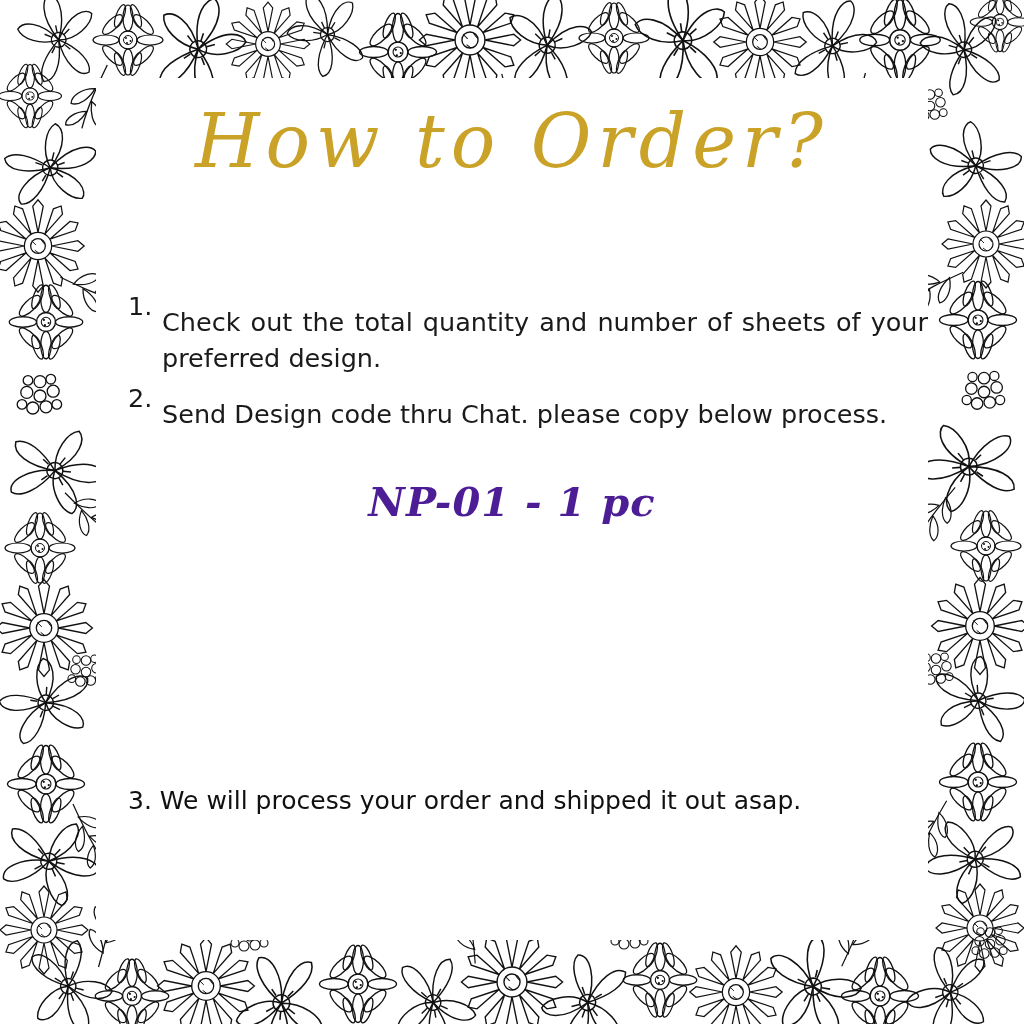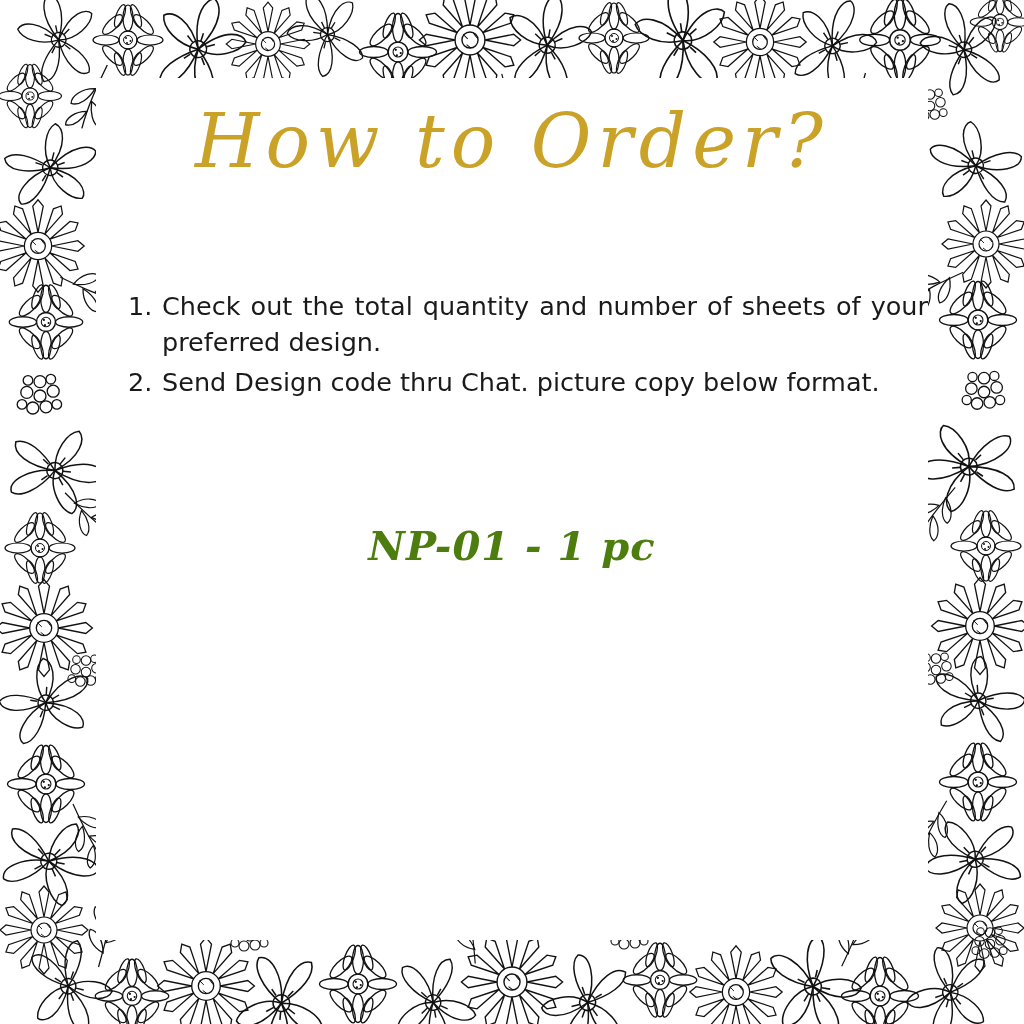--- a/index.html
+++ b/index.html
@@ -85,42 +85,42 @@
   }
   .step .num {
     width: 34px;
     flex: 0 0 34px;
     text-align: left;
   }
   .step .txt {
     flex: 1 1 auto;
     text-align: justify;
     text-align-last: left;
+    margin-top: 16px;
   }
   .step.no-justify .txt {
     text-align: left;
   }
 
   .codes {
     position: absolute;
     left: 0;
     top: 395px;
     width: 832px;
     text-align: center;
   }
   .code-line {
     font-family: "DejaVu Serif", serif;
     font-weight: bold;
     font-style: italic;
     font-size: 40px;
     letter-spacing: 1px;
-    color: #4d7c0f;
+    color: #4c1d95;
     line-height: 1.45;
     white-space: nowrap;
-    margin-top: 44px;
   }
 
   .note {
     position: absolute;
     left: 32px;
     top: 560px;
     width: 790px;
     font-family: "DejaVu Sans", sans-serif;
     font-size: 24.5px;
     line-height: 1.42;
@@ -320,24 +320,25 @@
 
     <div class="title">How to Order?</div>
 
     <div class="steps">
       <div class="step">
         <span class="num">1.</span>
         <span class="txt">Check out the total quantity and number of sheets of your preferred design.</span>
       </div>
       <div class="step no-justify">
         <span class="num">2.</span>
-        <span class="txt">Send Design code thru Chat. picture copy below format.</span>
+        <span class="txt">Send Design code thru Chat. please copy below process.</span>
       </div>
     </div>
 
     <div class="codes">
       <div class="code-line">NP-01 - 1 pc</div>
     </div>
 
 
+    <div class="final-step">3. We will process your order and shipped it out asap.</div>
 
   </div>
 </div>
 
 </body></html>

